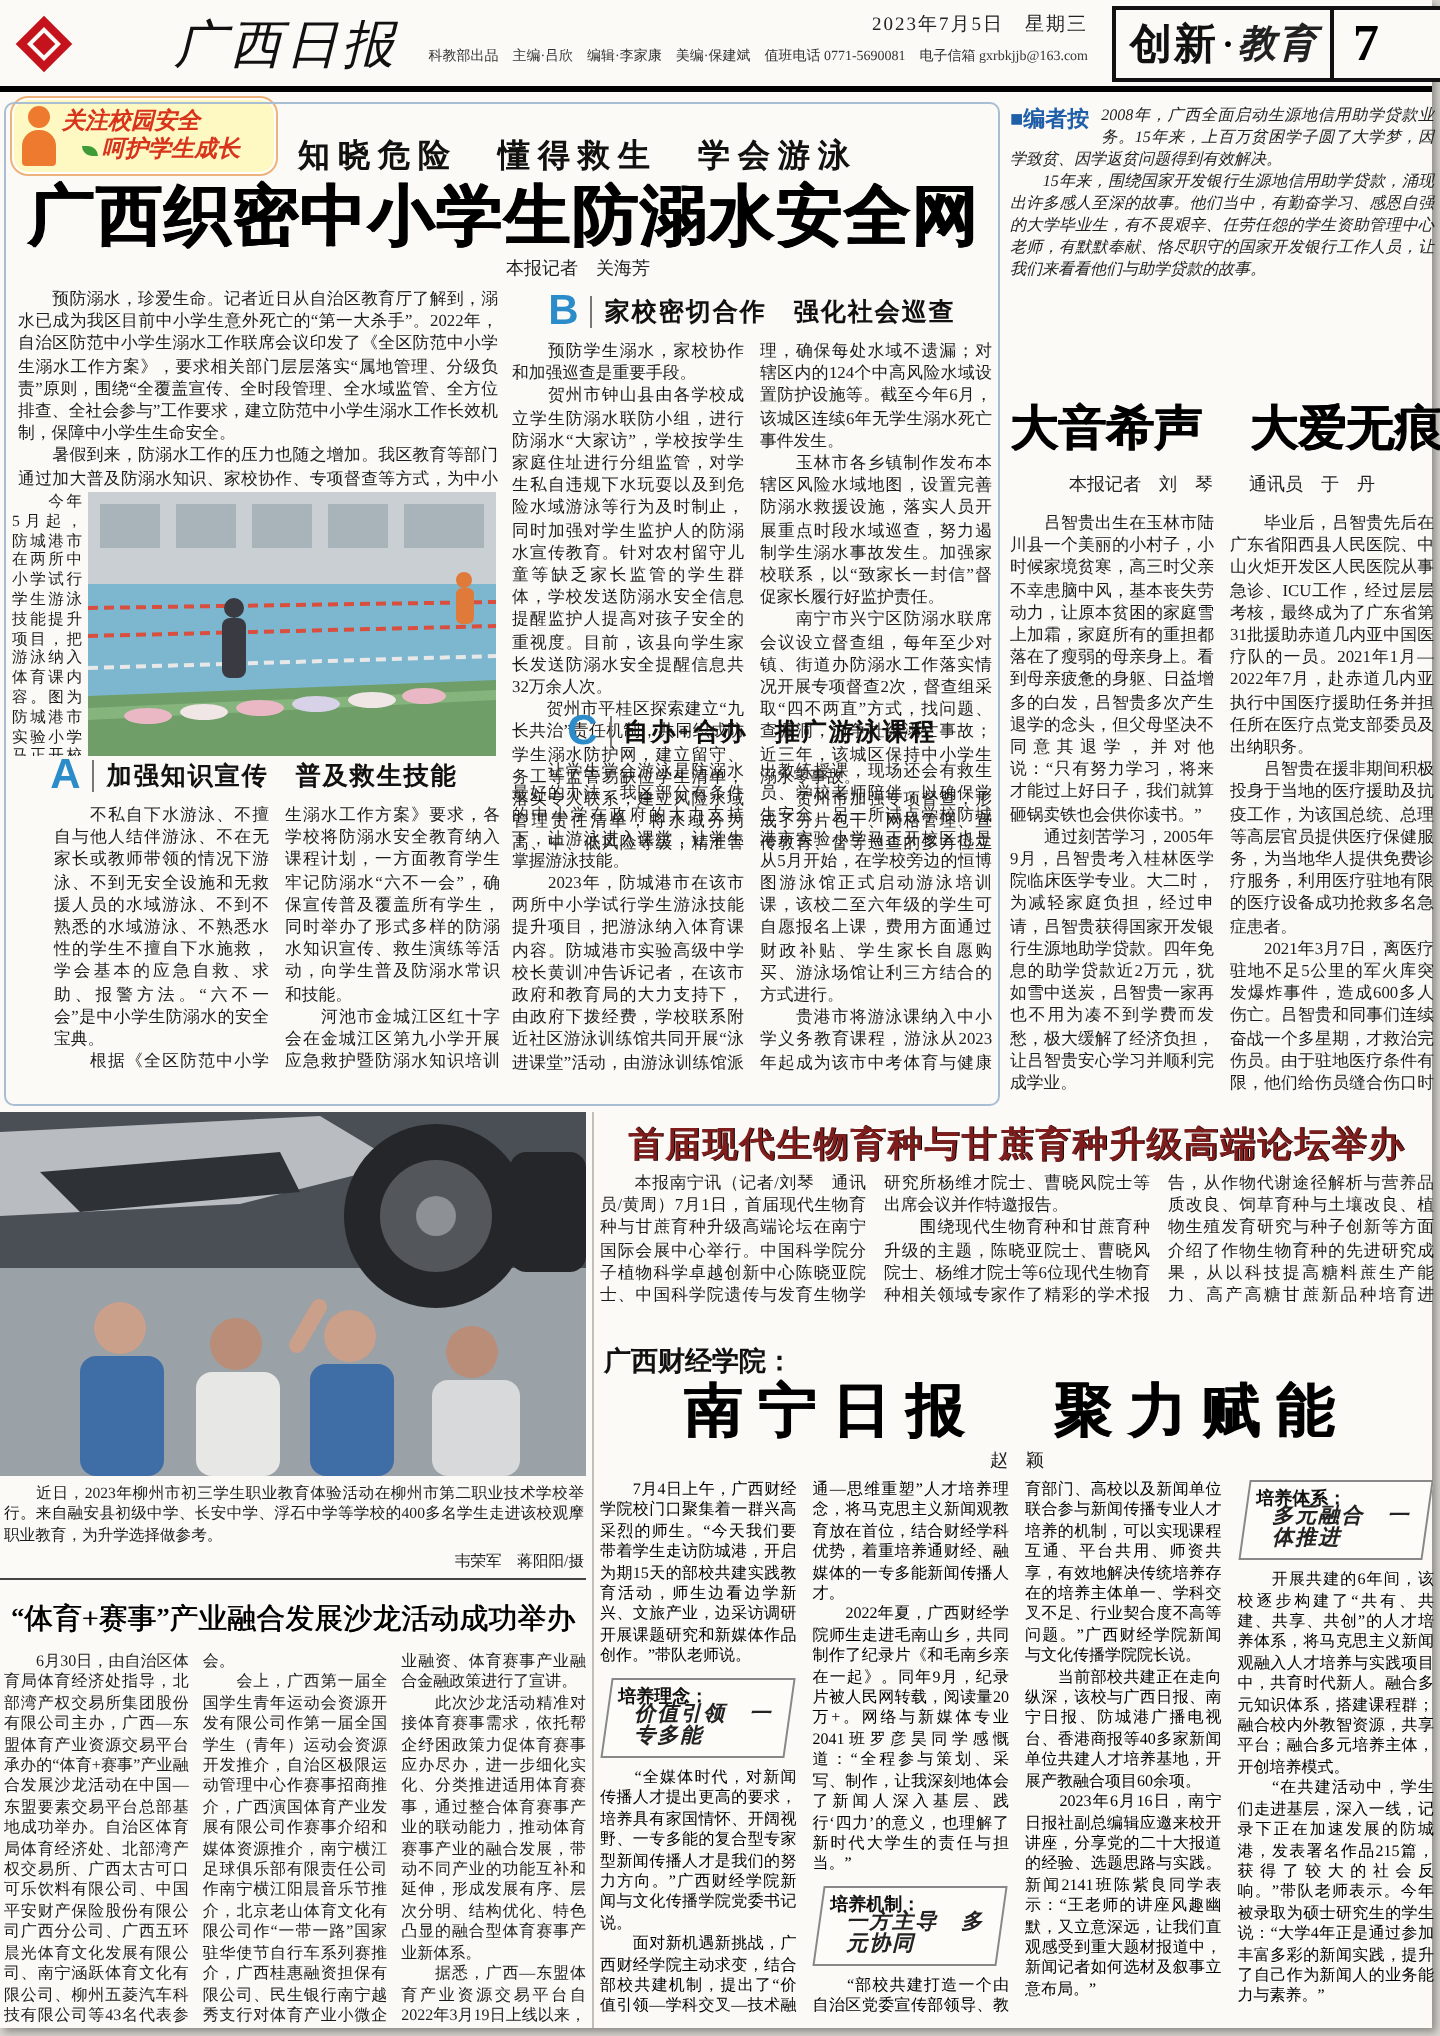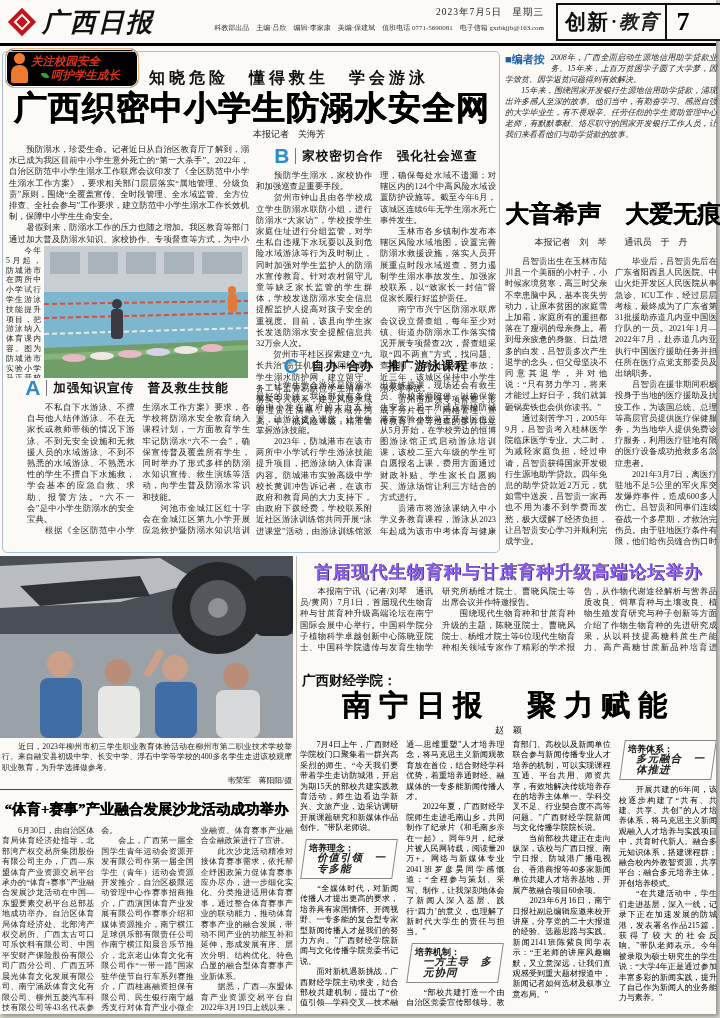--- a/index.html
+++ b/index.html
@@ -12,34 +12,34 @@
   #paper {
     position:absolute; left:0; top:0; width:716px; height:1014px;
     background:#fbfaf6; box-shadow:2px 2px 4px rgba(0,0,0,.35);
   }
   .abs { position:absolute; }
 
   
   #logo { left:8px; top:5px; height:34px; display:flex; align-items:center; }
   #logo .diamond { width:20px; height:20px; background:#c5131d; transform:rotate(45deg); margin:0 10px 0 4px; position:relative; }
   #logo .diamond::after { content:""; position:absolute; left:4px; top:4px; right:4px; bottom:4px; border:2px solid #fbfaf6; }
-  #logo .paper-name { font-size:26px; font-weight:bold; font-style:italic; color:#111; letter-spacing:2px; }
+  #logo .paper-name { font-size:26px; font-weight:normal; font-style:italic; color:#111; letter-spacing:2px;margin-left:45px; }
   #mast-info { right:172px; top:6px; width:370px; text-align:right; color:#222; }
   #mast-info .date { font-size:9.5px; letter-spacing:1px; }
   #mast-info .staff { font-size:7px; margin-top:4px; color:#333; }
   #section-box { left:556px; top:3px; width:188px; height:38px; border:2.5px solid #111; display:flex; align-items:center; background:#fbfaf6; }
   #section-box .sec-main { font-family:"Liberation Sans",sans-serif; font-size:21px; font-weight:900; color:#111; padding-left:7px; letter-spacing:1px; }
   #section-box .sec-dot { font-size:18px; font-weight:bold; padding:0 2px; }
   #section-box .sec-sub { font-size:19px; font-style:italic; font-weight:700; color:#222; letter-spacing:1px; }
   #section-box .sec-div { width:2px; height:100%; background:#111; margin-left:6px; }
   #section-box .sec-page { font-size:26px; font-weight:bold; width:32px; text-align:center; }
   #mast-rule { left:0; top:43px; width:716px; height:3px; background:#000; }
 
   
-  #badge { left:5px; top:48px; width:134px; height:40px; border:1px solid #eeb27c; border-radius:9px; background:#000000; display:flex; align-items:center; box-shadow:0 0 0 1px #fff inset; }
+  #badge { left:5px; top:48px; width:134px; height:40px; border:1px solid #eeb27c; border-radius:9px; background:#fef9c3; display:flex; align-items:center; box-shadow:0 0 0 1px #fff inset; }
   #badge .figure { width:22px; height:32px; margin-left:3px; position:relative; flex:none; }
   #badge .figure .head { position:absolute; left:5px; top:1px; width:11px; height:11px; border-radius:50%; background:#ee7a30; }
   #badge .figure .bodyp { position:absolute; left:2px; top:13px; width:17px; height:18px; border-radius:8px 8px 2px 2px; background:#ee7a30; }
   #badge .btxt { font-size:11.5px; font-weight:bold; font-style:italic; color:#d8341c; line-height:14px; white-space:nowrap; }
   #badge .btxt .l2 { padding-left:10px; display:flex; align-items:center; }
   #badge .leaf { width:8px; height:5px; background:#3f9b35; border-radius:0 5px 0 5px; display:inline-block; margin-right:2px; }
 
   
   #main-box { left:2px; top:51px; width:498px; height:502px; border:1px solid #a9bed2; border-radius:5px; }
   .kicker { left:82px; top:68px; width:414px; text-align:center; font-size:16px; font-weight:bold; letter-spacing:4px; color:#111; }
@@ -70,36 +70,36 @@
   #story-body { left:505px; top:256px; width:212px; height:296px; column-count:2; column-gap:8px; }
 
   
   #voc-photo { left:0; top:556px; width:293px; height:182px; background:#8f969c; overflow:hidden; }
   #voc-caption { left:2px; top:742px; width:290px; font-size:7.8px; line-height:10.4px; text-align:justify; color:#1c1c1c; }
   #voc-credit { left:2px; top:775px; width:290px; text-align:right; font-size:7.8px; color:#1c1c1c; }
   #rule-left { left:0; top:789px; width:293px; height:1px; background:#444; }
   #vert-div { left:296px; top:556px; width:1px; height:458px; background:#c2beb6; }
 
   
-  #forum-head { left:300px; top:560px; width:417px; text-align:center; font-size:17.5px; font-weight:900; color:#8b5cf6; letter-spacing:1px; white-space:nowrap; text-shadow:0.5px 0 #000; }
+  #forum-head { left:300px; top:560px; width:417px; text-align:center; font-size:17.5px; font-weight:900; color:#7f1d1d; letter-spacing:1px; white-space:nowrap; text-shadow:0.5px 0 #000; }
   #forum-body { left:300px; top:586px; width:417px; height:78px; column-count:3; column-gap:9px; }
 
   
   #college-kicker { left:302px; top:672px; width:200px; font-size:13.5px; font-weight:bold; color:#111; }
   #college-head { left:300px; top:686px; width:417px; text-align:center; font-size:29px; font-weight:900; letter-spacing:8px; color:#000; white-space:nowrap; text-shadow:0.6px 0 #000; }
   #college-byline { left:300px; top:724px; width:417px; text-align:center; font-size:9px; color:#222; }
   #college-body { left:300px; top:740px; width:417px; height:274px; column-count:4; column-gap:8px; font-size:8px; line-height:10.4px; }
   #college-body .bpart { white-space:pre-line; text-align:justify; }
   .subhead-box { border:1px solid #888; margin:5px 3px; padding:3px 5px 4px; transform:skewX(-8deg); break-inside:avoid; background:#fdfcf9; }
   .subhead-box .inner { display:block; transform:skewX(8deg); }
   .sh-label { display:block; font-size:9px; font-weight:bold; color:#111; }
   .sh-slogan { display:block; font-size:10.5px; font-style:italic; font-weight:bold; color:#222; padding-left:8px; letter-spacing:1px; }
 
   
-  #sports-head { left:0; top:800px; width:293px; text-align:center; font-size:14.5px; font-weight:700; color:#000; white-space:nowrap; text-shadow:0.4px 0 #000; }
+  #sports-head { left:0; top:800px; width:293px; text-align:center; font-size:14.5px; font-weight:400; color:#000; white-space:nowrap; text-shadow:0.4px 0 #000; }
   #sports-body { left:2px; top:826px; width:291px; height:188px; column-count:3; column-gap:7px; font-size:8px; line-height:10.4px; }
 </style>
 </head>
 <body>
 
 <div id="paper">
 
   <div class="abs" id="logo">
     <span class="diamond"></span>
     <span class="paper-name">广西日报</span>

